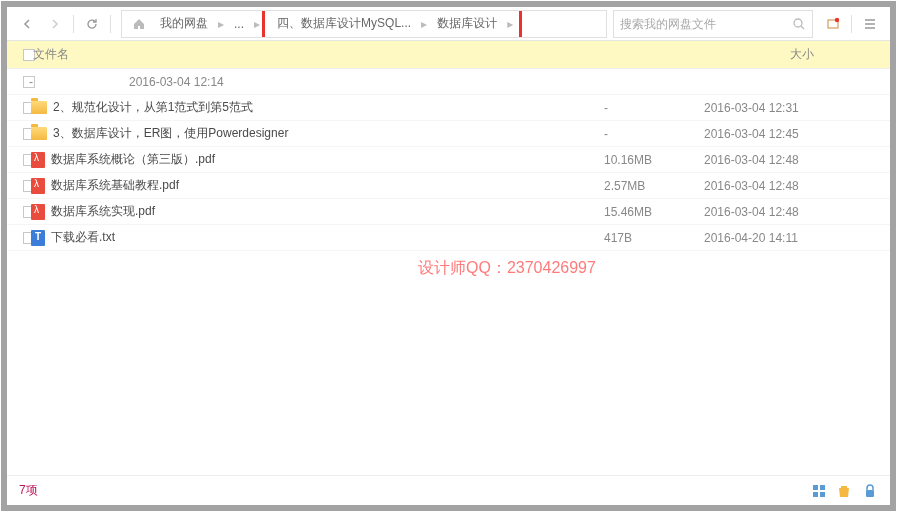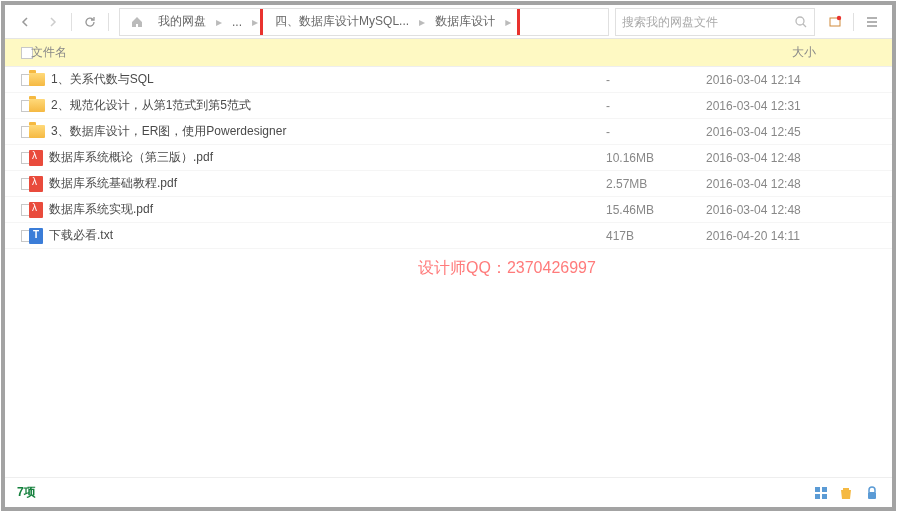--- a/index.html
+++ b/index.html
@@ -1,17 +1,17 @@
 <!DOCTYPE html>
 <html><head>
   <meta charset="utf-8">
   <style>
     * { margin: 0; padding: 0; box-sizing: border-box; font-family: "Microsoft YaHei", Arial, sans-serif; }
     body { width: 897px; height: 512px; background: #fff; position: relative; font-size: 12px; color: #333; }
-    .container { border: 4px solid #a3a3a3; width: 895px; height: 510px; margin: 1px; display: flex; flex-direction: column; }
+    .container { border: 6px solid #a3a3a3; width: 895px; height: 510px; margin: 1px; display: flex; flex-direction: column; }
     .toolbar { height: 34px; display: flex; align-items: center; padding: 0 6px; border-bottom: 1px solid #e5e5e5; gap: 0; }
     .tb-btn { width: 28px; height: 26px; display: flex; align-items: center; justify-content: center; color: #888; cursor: pointer; }
     .tb-sep { width: 1px; height: 18px; background: #e0e0e0; margin: 0 4px; }
     .crumb-bar { flex: 1; display: flex; align-items: center; height: 28px; border: 1px solid #e0e0e0; margin: 0 6px; padding-left: 4px; overflow: hidden; }
     .crumb-home { color: #888; padding: 0 6px; display: flex; align-items: center; }
     .crumb { padding: 0 8px; height: 100%; display: flex; align-items: center; color: #666; white-space: nowrap; cursor: pointer; }
     .crumb-arrow { color: #bbb; padding: 0 2px; }
     .crumb-highlight { border: 3px solid #e9322e; height: 48px; margin-top: -4px; margin-bottom: -4px; display: flex; align-items: center; padding: 0 4px; z-index: 2; background: #fff; }
     .search-box { width: 200px; height: 28px; border: 1px solid #e0e0e0; display: flex; align-items: center; padding: 0 6px; }
     .search-box input { border: none; outline: none; flex: 1; font-size: 12px; color: #333; }
@@ -30,21 +30,21 @@
     .fsize { width: 100px; color: #888; }
     .ftime { width: 186px; color: #888; }
     .folder-ic { width: 16px; height: 13px; background: linear-gradient(#ffd97a, #f5b942); border-radius: 1px; position: relative; }
     .folder-ic::before { content: ""; position: absolute; top: -3px; left: 0; width: 7px; height: 3px; background: #f5b942; border-radius: 1px 1px 0 0; }
     .pdf-ic { width: 14px; height: 16px; background: #e94b3c; border-radius: 1px; position: relative; }
     .pdf-ic::after { content: "λ"; color: #fff; font-size: 10px; position: absolute; top: 0; left: 3px; }
     .txt-ic { width: 14px; height: 16px; background: #3b7dd8; border-radius: 1px; position: relative; }
     .txt-ic::after { content: "T"; color: #fff; font-size: 10px; font-weight: bold; position: absolute; top: 1px; left: 4px; }
     .watermark { position: absolute; left: 418px; top: 258px; color: #ff7b7b; font-size: 16px; pointer-events: none; }
     .status-bar { height: 30px; border-top: 1px solid #eee; display: flex; align-items: center; padding: 0 12px; justify-content: space-between; }
-    .status-left { color: #15803d; font-weight: bold; }
+    .status-left { color: #be185d; }
     .status-right { display: flex; gap: 10px; align-items: center; }
     .view-ic { width: 14px; height: 14px; color: #5b9bd5; }
     svg { display: block; }
   </style>
 </head>
 <body>
 
 <div class="container">
   <div class="toolbar">
     <div class="tb-btn">
@@ -115,24 +115,20 @@
       </div>
     <div class="col-name">文件名</div>
     <div class="col-size">大小</div>
   </div>
 
   <div class="file-list" id="file-list">
       <div class="row">
         <div class="col-check">
           <div class="chk"></div>
         </div>
-        <div class="fname">
-          <span class="folder-ic"></span>
-          <span>1、关系代数与SQL</span>
-        </div>
         <div class="fsize">-</div>
         <div class="ftime">2016-03-04 12:14</div>
       </div>
       <div class="row">
         <div class="col-check">
           <div class="chk"></div>
         </div>
         <div class="fname">
           <span class="folder-ic"></span>
           <span>2、规范化设计，从第1范式到第5范式</span>

